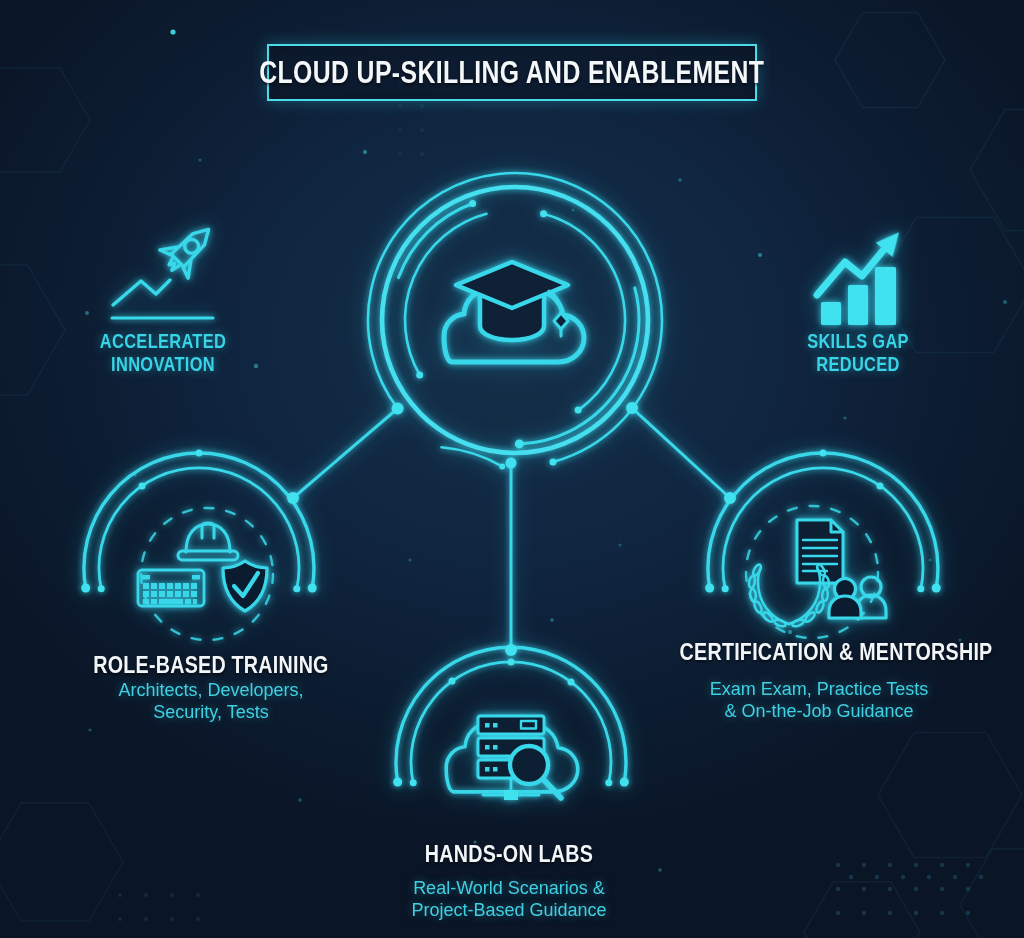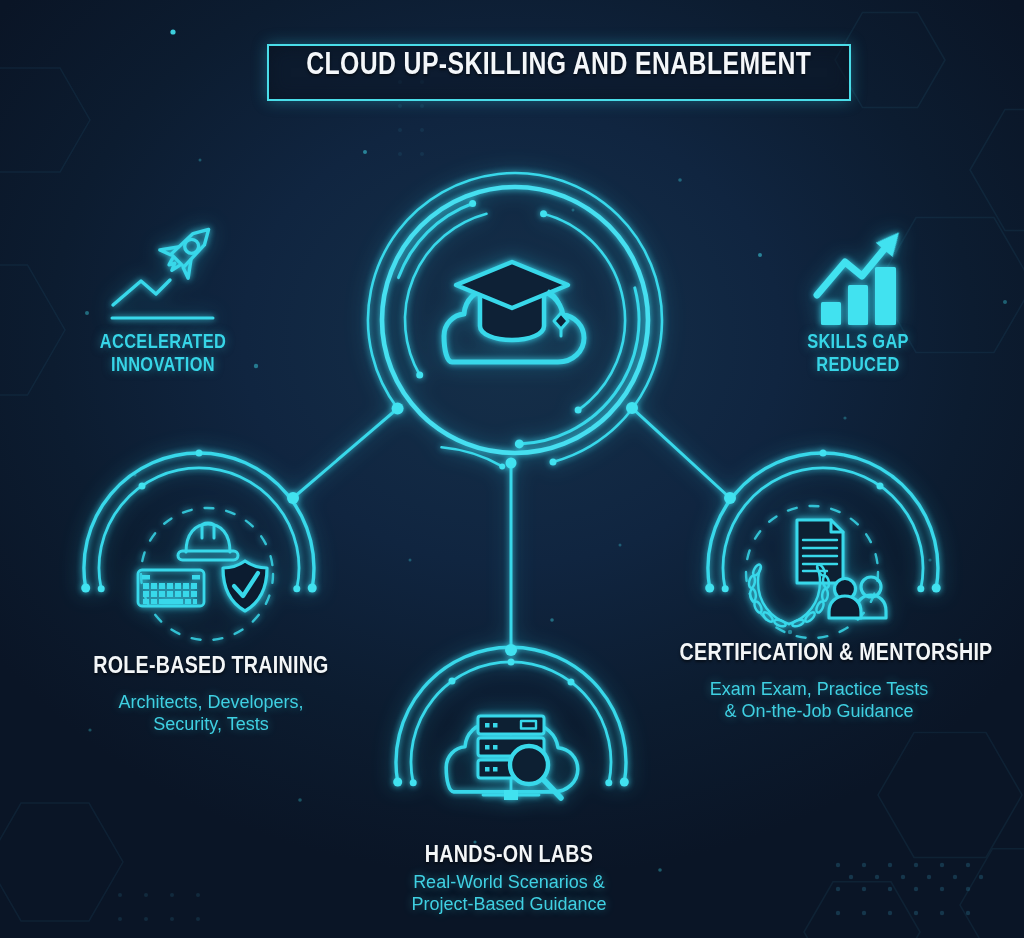--- a/index.html
+++ b/index.html
@@ -10,23 +10,23 @@
       radial-gradient(ellipse 640px 540px at 50% 36%, #15304a 0%, #102540 42%, #0c1c30 72%, #0a1526 100%);
   }
   #stage * { box-sizing:border-box; }
   .abs { position:absolute; }
   svg { display:block; }
   .glow { filter: drop-shadow(0 0 3px rgba(64,222,244,0.85)) drop-shadow(0 0 10px rgba(34,170,200,0.45)); }
   .cond { transform: scaleX(0.82); transform-origin:center center; }
   .cond-title { transform: scaleX(0.80); transform-origin:center center; }
 
   .title-box {
-    left:267px; top:44px; width:584px; height:57px;
+    left:267px; top:44px; width:490px; height:57px;
     border:2px solid #4adde9; background:rgba(12,24,40,0.55);
-    display:flex; align-items:flex-start; justify-content:center;
+    display:flex; align-items:center; justify-content:center;
     box-shadow:0 0 14px rgba(45,200,225,0.35), inset 0 0 18px rgba(10,18,32,0.6);
   }
   .title-text {
     color:#f4f7fa; font-size:31px; font-weight:700; letter-spacing:0.5px;
     white-space:nowrap; text-shadow:0 2px 3px rgba(0,0,0,0.55);
   }
   .side-label {
     width:250px; text-align:center; color:#37d5e7;
     font-size:20px; font-weight:700; line-height:23px; letter-spacing:0.4px;
     text-shadow:0 0 10px rgba(55,213,231,0.5);
@@ -339,29 +339,29 @@
     <div>INNOVATION</div>
   </div>
 
   <div class="abs side-label cond" style="left:733px; top:330px">
     <div>SKILLS GAP</div>
     <div>REDUCED</div>
   </div>
 
   <div class="abs" style="left:41px; top:651px">
     <div class="pillar-heading cond">ROLE-BASED TRAINING</div>
-    <div class="pillar-sub" style="margin-top:12px">
+    <div class="pillar-sub" style="">
       <div>Architects, Developers,</div>
       <div>Security, Tests</div>
     </div>
   </div>
 
   <div class="abs" style="left:339px; top:840px">
     <div class="pillar-heading cond">HANDS-ON LABS</div>
-    <div class="pillar-sub" style="margin-top:3px">
+    <div class="pillar-sub" style="margin-top:9px">
       <div>Real-World Scenarios &amp;</div>
       <div>Project-Based Guidance</div>
     </div>
   </div>
 
   <div class="abs" style="left:649px; top:638px">
     <div class="pillar-heading cond">CERTIFICATION &amp; MENTORSHIP</div>
     <div class="pillar-sub" style="margin-top:12px">
       <div>Exam Exam, Practice Tests</div>
       <div>&amp; On-the-Job Guidance</div>

